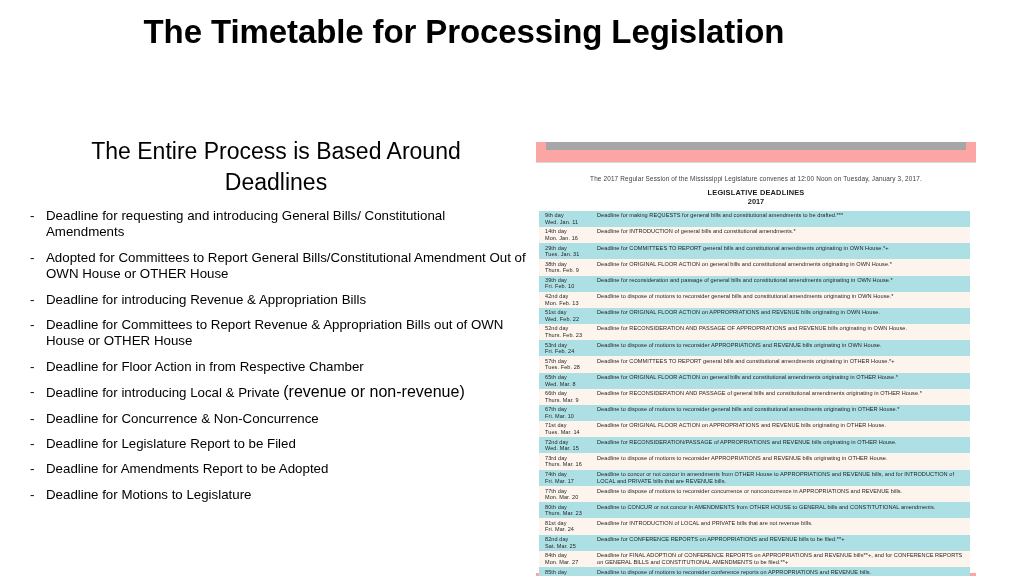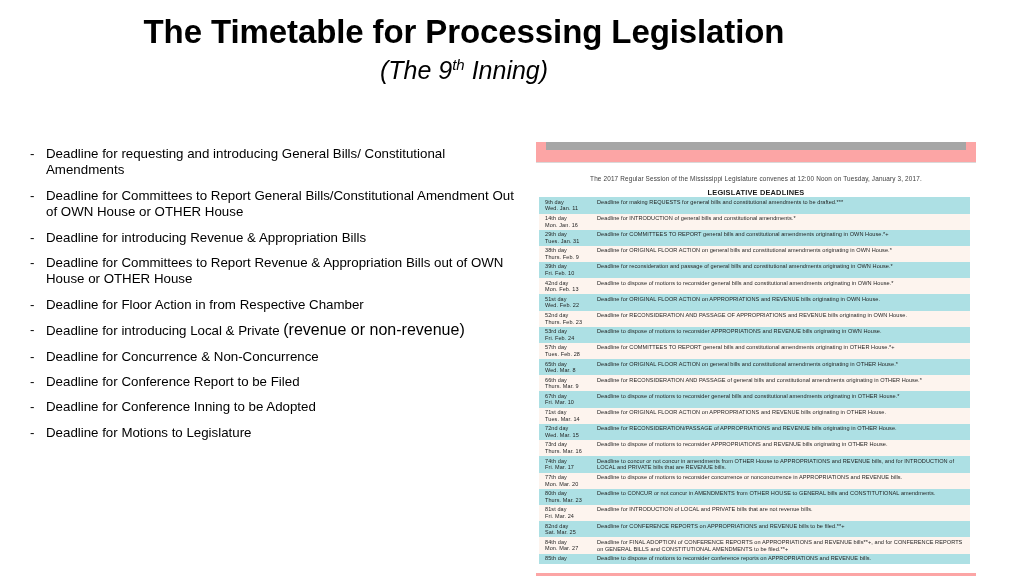--- a/index.html
+++ b/index.html
@@ -168,32 +168,32 @@
     line-height: 6.8px;
     color: #1f1f1f;
     letter-spacing: 0.05px;
   }
 </style>
 </head>
 <body>
 
 <div id="title-block">
   <div id="slide-title">The Timetable for Processing Legislation</div>
-  <div id="slide-subtitle"><span>(The 9</span><sup>th</sup><span> Inning)</span></div>
 </div>
 
 <div id="left-column">
+  <div id="left-heading">The Entire Process is Based Around Deadlines</div>
   <ul id="bullet-list">
       <li class="bullet-item">
         <span class="bullet-dash">-</span>
         <span class="bullet-text"><span>Deadline for requesting and introducing General Bills/ Constitutional Amendments</span></span>
       </li>
       <li class="bullet-item">
         <span class="bullet-dash">-</span>
-        <span class="bullet-text"><span>Deadline for Committees to Report General Bills/Constitutional Amendment Out of OWN House or OTHER House</span></span>
+        <span class="bullet-text"><span>Adopted for Committees to Report General Bills/Constitutional Amendment Out of OWN House or OTHER House</span></span>
       </li>
       <li class="bullet-item">
         <span class="bullet-dash">-</span>
         <span class="bullet-text"><span>Deadline for introducing Revenue &amp; Appropriation Bills</span></span>
       </li>
       <li class="bullet-item">
         <span class="bullet-dash">-</span>
         <span class="bullet-text"><span>Deadline for Committees to Report Revenue &amp; Appropriation Bills out of OWN House or OTHER House</span></span>
       </li>
       <li class="bullet-item">
@@ -203,38 +203,39 @@
       <li class="bullet-item">
         <span class="bullet-dash">-</span>
         <span class="bullet-text"><span>Deadline for introducing Local &amp; Private </span><span class="note">(revenue or non-revenue)</span></span>
       </li>
       <li class="bullet-item">
         <span class="bullet-dash">-</span>
         <span class="bullet-text"><span>Deadline for Concurrence &amp; Non-Concurrence</span></span>
       </li>
       <li class="bullet-item">
         <span class="bullet-dash">-</span>
-        <span class="bullet-text"><span>Deadline for Conference Report to be Filed</span></span>
-      </li>
-      <li class="bullet-item">
-        <span class="bullet-dash">-</span>
-        <span class="bullet-text"><span>Deadline for Conference Inning to be Adopted</span></span>
+        <span class="bullet-text"><span>Deadline for Legislature Report to be Filed</span></span>
+      </li>
+      <li class="bullet-item">
+        <span class="bullet-dash">-</span>
+        <span class="bullet-text"><span>Deadline for Amendments Report to be Adopted</span></span>
       </li>
       <li class="bullet-item">
         <span class="bullet-dash">-</span>
         <span class="bullet-text"><span>Deadline for Motions to Legislature</span></span>
       </li>
     </ul>
 </div>
 
 <div id="deadlines-image">
   <div id="scan-topbar" style="background: rgb(166, 166, 166);"></div>
   <div id="scan-body">
     <div id="scan-session-line">The  2017  Regular Session of the Mississippi Legislature convenes at  12:00 Noon  on  Tuesday, January 3, 2017.</div>
     <div id="scan-doc-title">LEGISLATIVE DEADLINES</div>
+    <div id="scan-doc-year">2017</div>
     <div id="deadline-rows">
         <div class="deadline-row band-a" style="background: rgb(173, 224, 228);">
           <div class="row-day">
             <div>9th day</div>
             <div>Wed. Jan. 11</div>
           </div>
           <div class="row-desc">Deadline for making REQUESTS for general bills and constitutional amendments to be drafted.***</div>
         </div>
         <div class="deadline-row band-b" style="background: rgb(253, 244, 238);">
           <div class="row-day">

